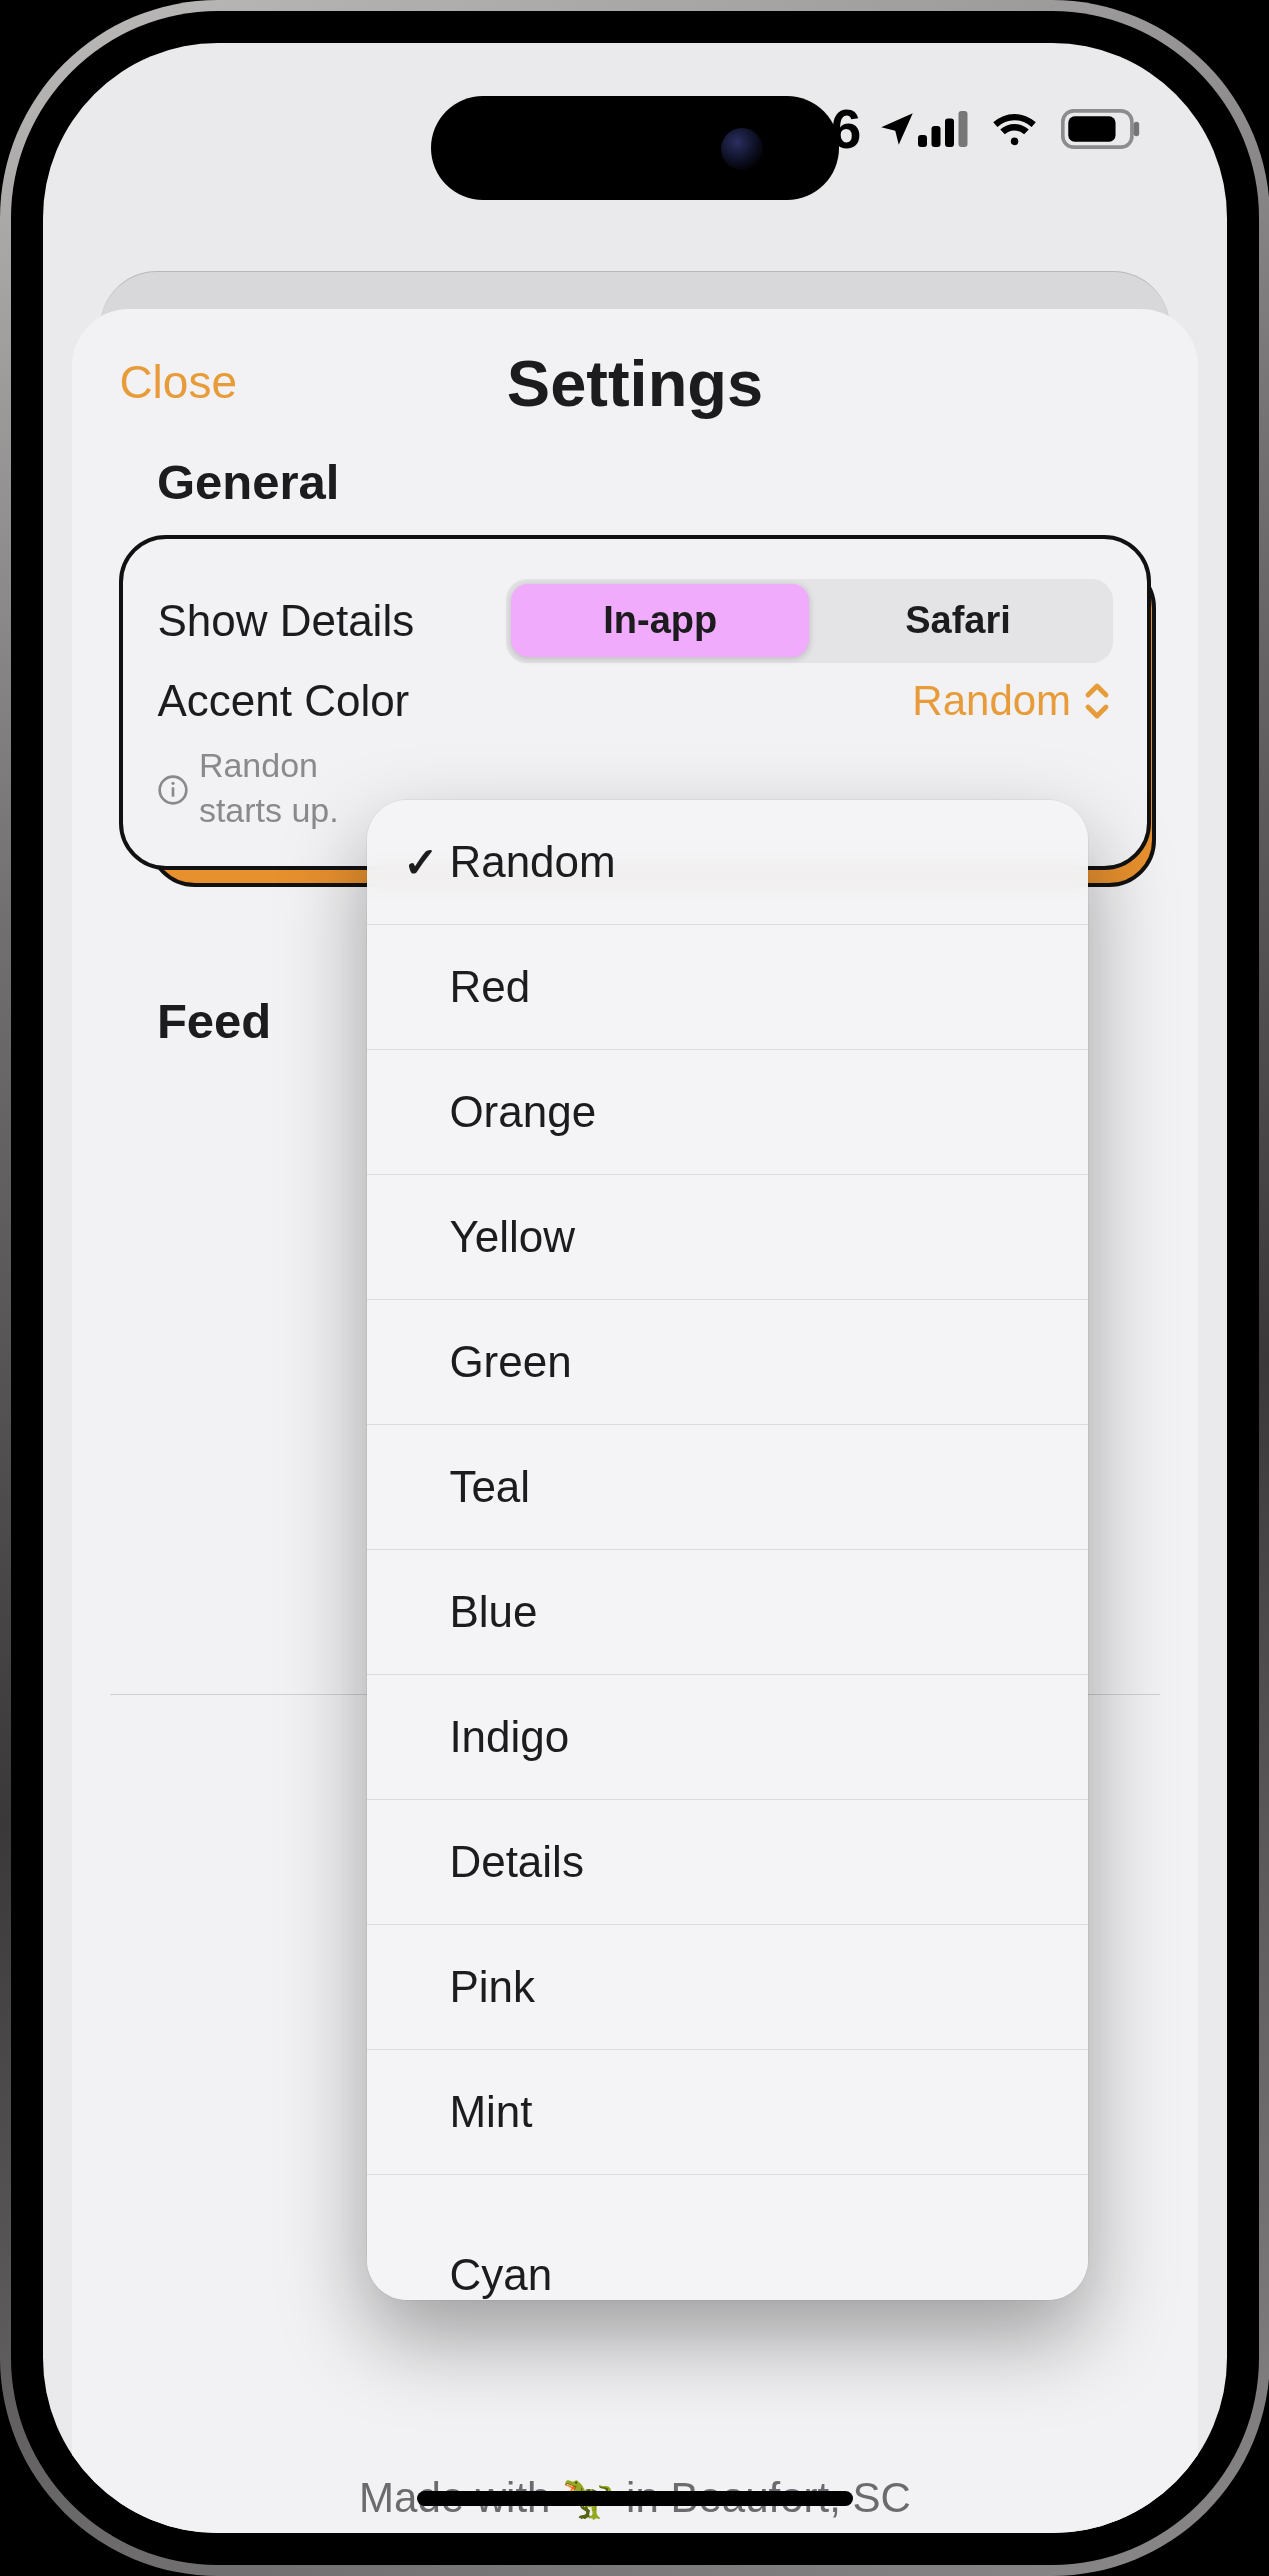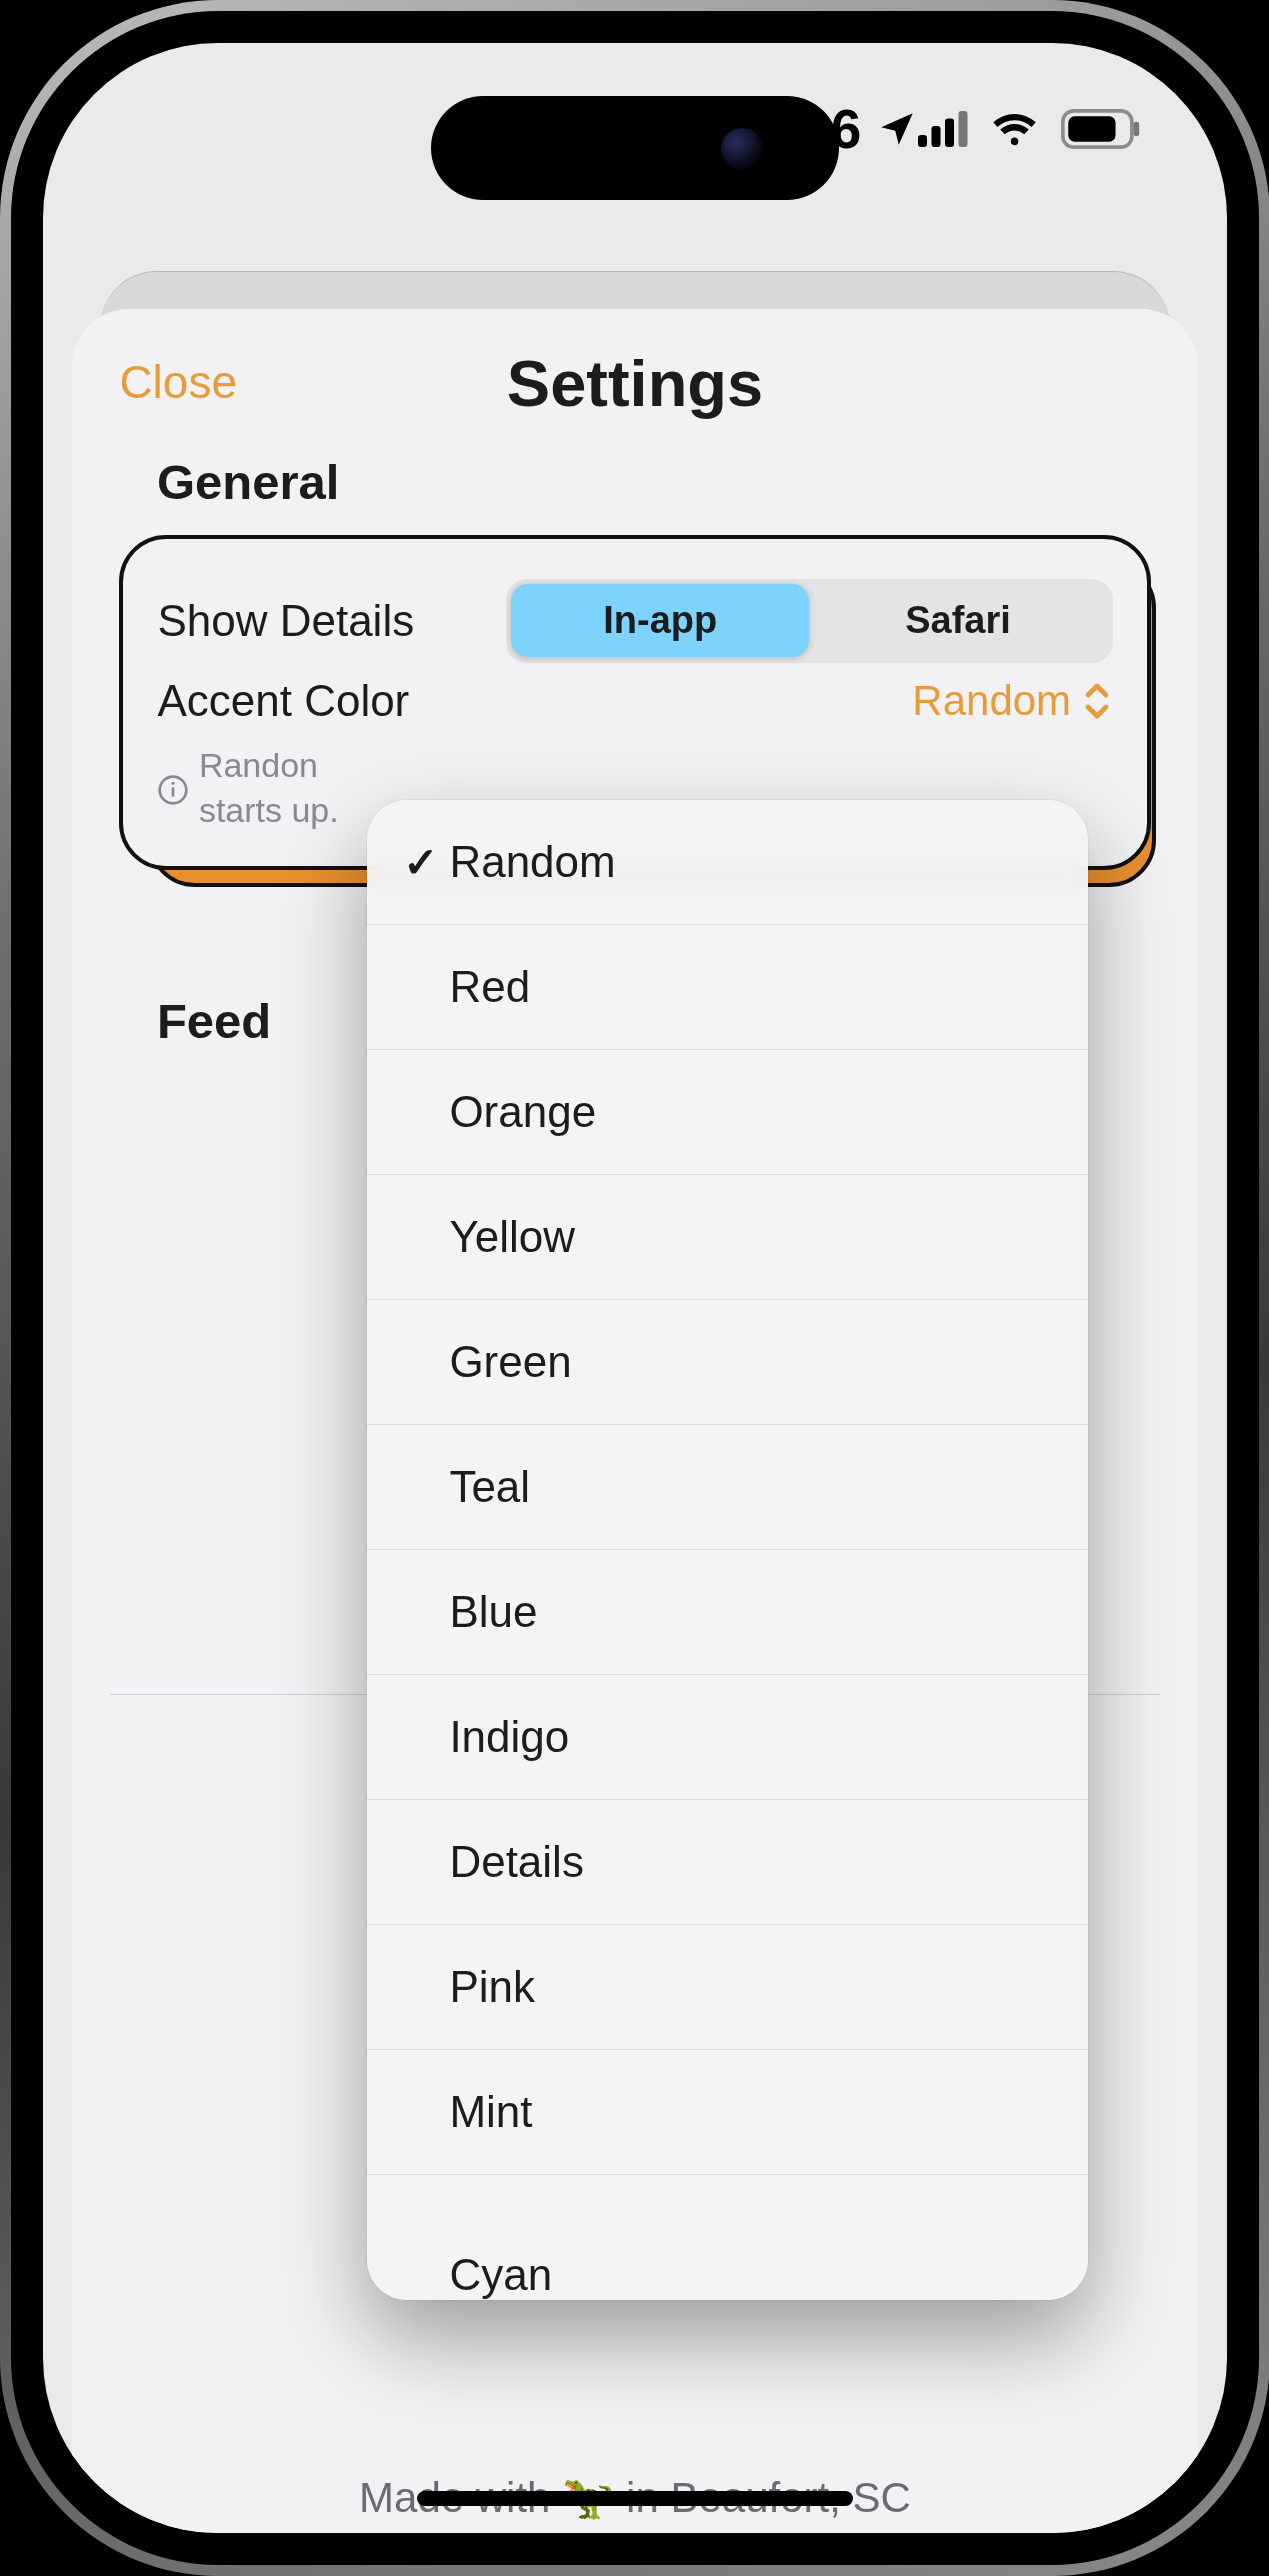--- a/index.html
+++ b/index.html
@@ -118,21 +118,21 @@
 
   
   .segmented {
     display:flex; background:#e4e4e6; border-radius:21px; padding:5.7px; width:607px;
   }
   .seg {
     flex:1; text-align:center; font-size:38px; font-weight:600;
     border-radius:17px; padding:15px 7.6px; cursor:pointer;
   }
   .seg.selected {
-    background:#7dd3fc; box-shadow:0 1.9px 7.6px rgba(0,0,0,.18);
+    background:#f0abfc; box-shadow:0 1.9px 7.6px rgba(0,0,0,.18);
   }
 
   .accent-value {
     display:flex; align-items:center; gap:9.5px;
     color:var(--accent); font-size:42px; font-weight:500; cursor:pointer;
   }
   .accent-value svg { stroke:var(--accent); }
 
   .footnote {
     display:flex; align-items:center; gap:9.5px;

